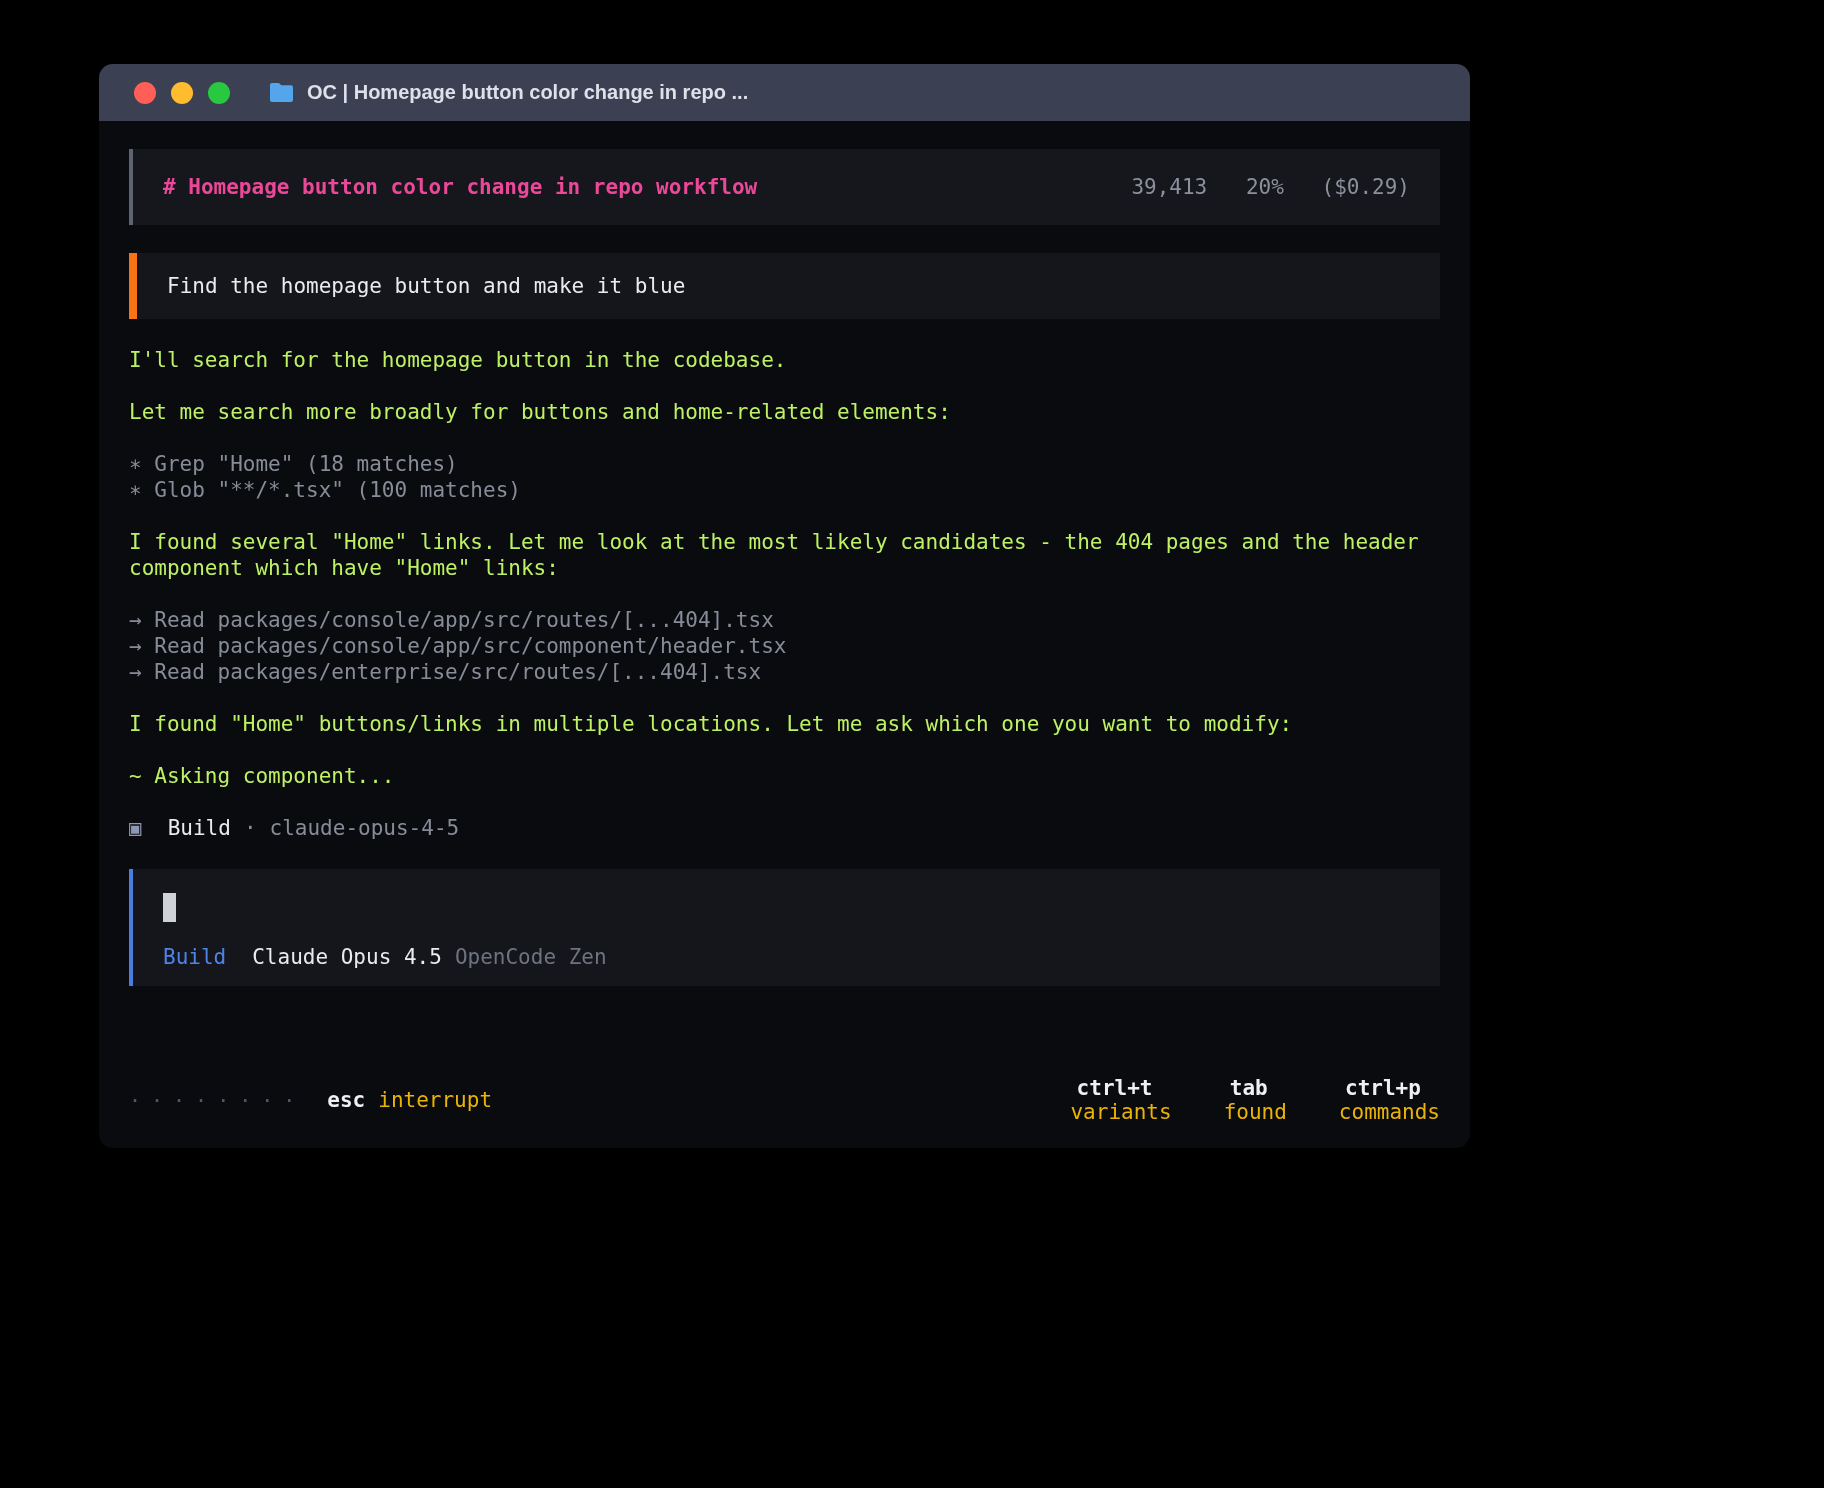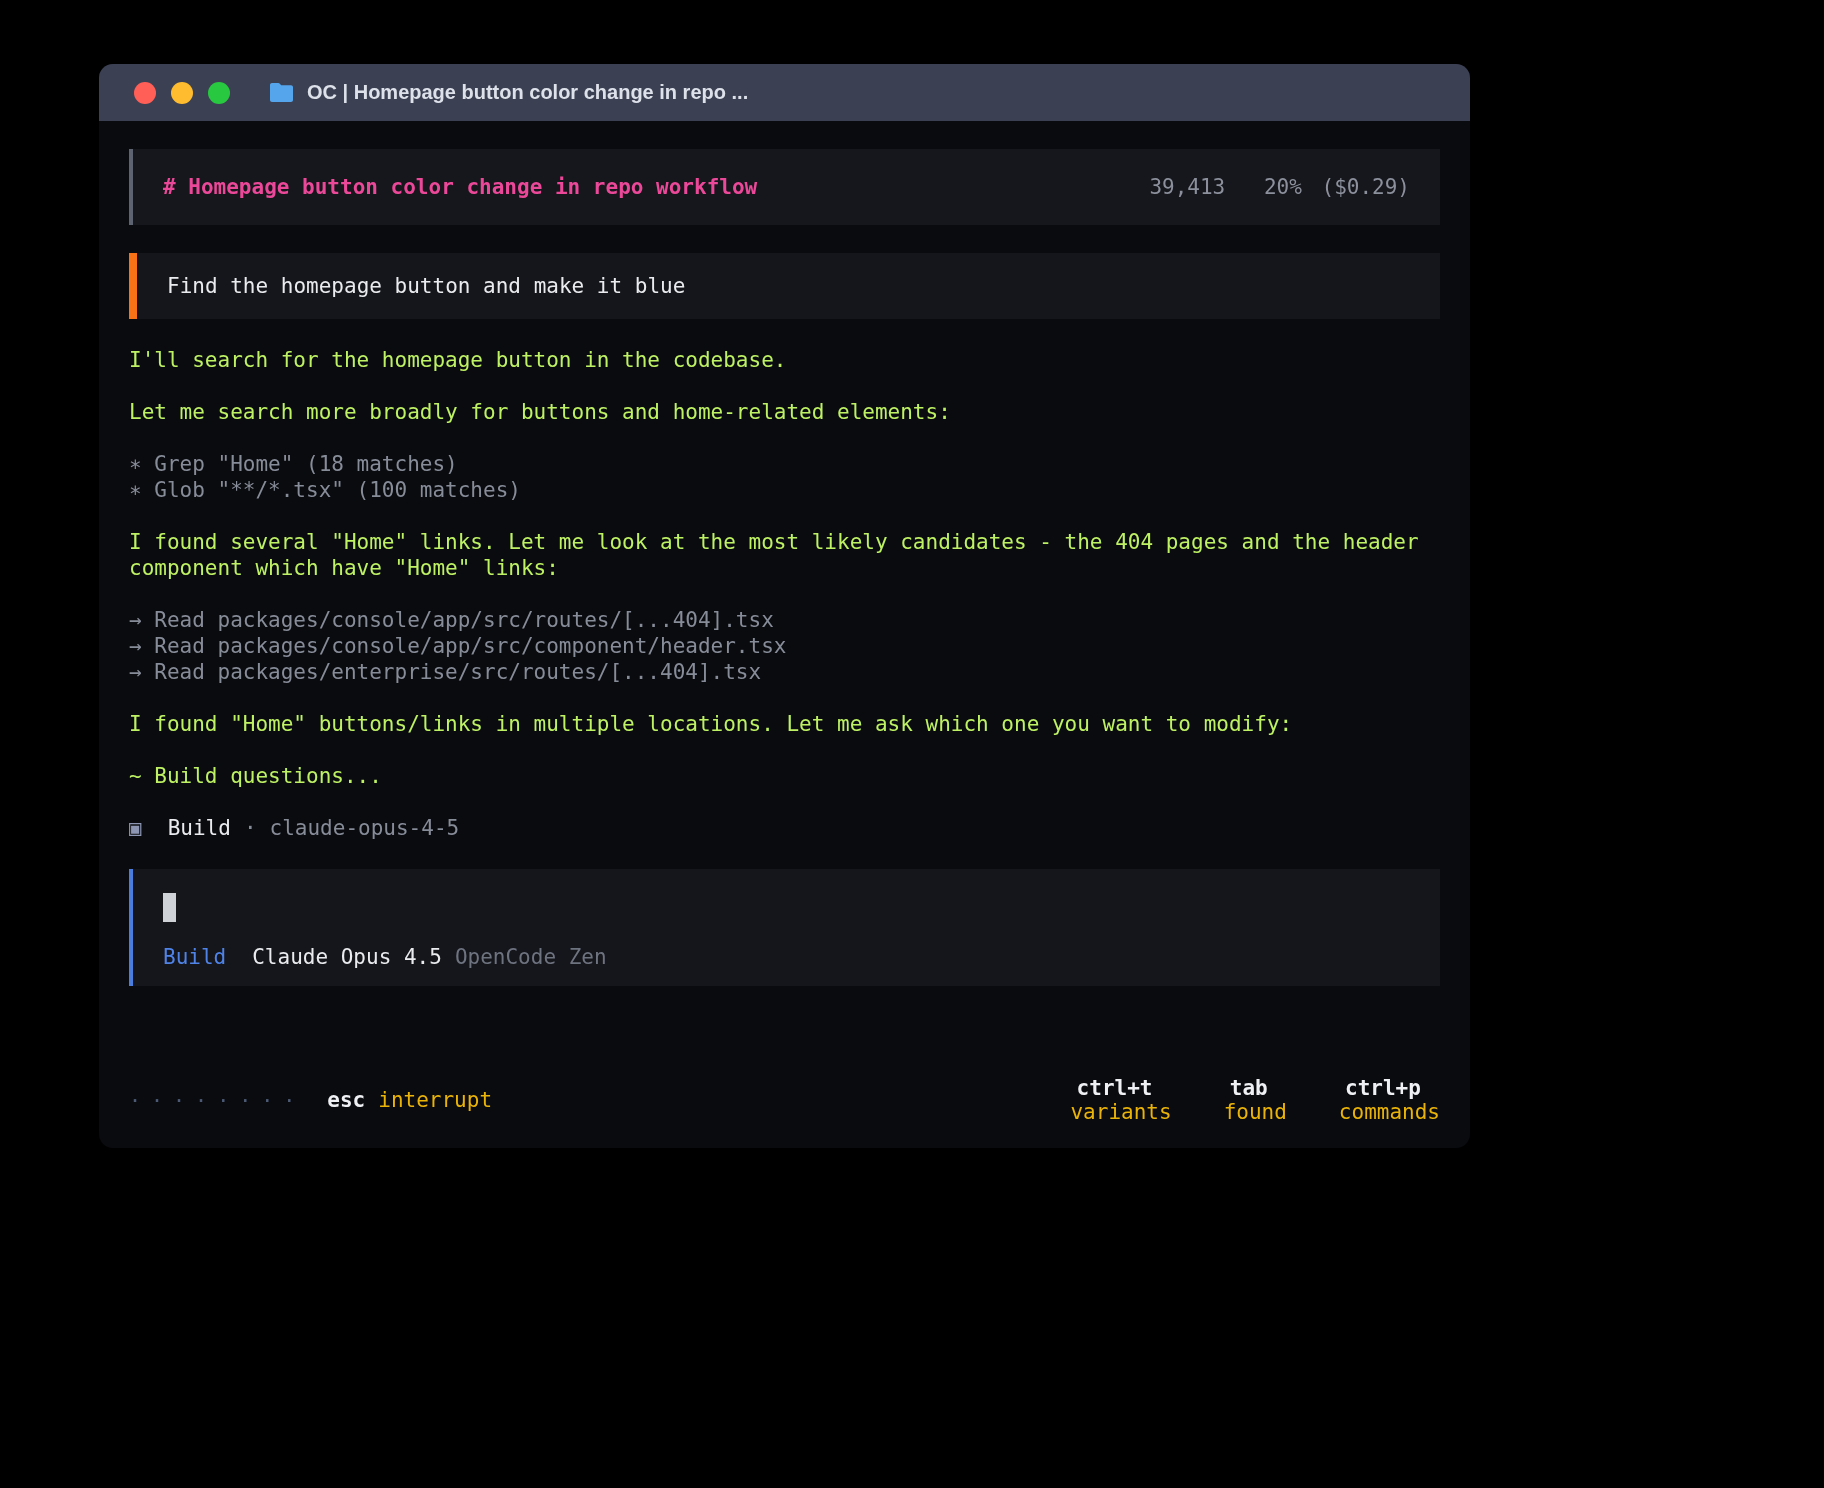--- a/index.html
+++ b/index.html
@@ -29,21 +29,21 @@
   }
   .main { flex: 1 1 auto; padding: 28px 30px 0; overflow: hidden; font-size: 21px; }
   .session-header {
     background: #16171c; border-left: 4px solid #5d6371; height: 76px;
     display: flex; align-items: center; justify-content: space-between;
     padding: 0 30px;
   }
   .sh-title { font-weight: 700; color: #ec4899; }
   .sh-stats { color: #8b909c; white-space: nowrap; }
   .sh-stats .gap2 { margin-left: 26px; }
-  .sh-stats .gap1 { margin-left: 7px; }
+  .sh-stats .gap1 { margin-left: 25px; }
   .user-block {
     margin-top: 28px; background: #15161b; border-left: 8px solid #f97316;
     padding: 21px 30px; color: #e9ebef;
   }
   .block { margin-top: 26px; line-height: 26px; }
   .block.first { margin-top: 28px; }
   .text { color: #bef264; }
   .muted { color: #878c99; }
   .agent-line { display: flex; align-items: center; color: #e9ebef; }
   .agent-icon { color: #8d96b2; }
@@ -118,21 +118,21 @@
     <div class="block text">I found several "Home" links. Let me look at the most likely candidates - the 404 pages and the header component which have "Home" links:</div>
 
     <div class="block">
       <div class="muted">→ Read packages/console/app/src/routes/[...404].tsx</div>
       <div class="muted">→ Read packages/console/app/src/component/header.tsx</div>
       <div class="muted">→ Read packages/enterprise/src/routes/[...404].tsx</div>
     </div>
 
     <div class="block text">I found "Home" buttons/links in multiple locations. Let me ask which one you want to modify:</div>
 
-    <div class="block text">~ Build questions...</div>
+    <div class="block text">~ Asking component...</div>
 
     <div class="block agent-line">
       <span class="agent-icon">▣</span>
       <span class="agent-name">Build</span>
       <span class="agent-sep muted">·</span>
       <span class="agent-model muted">claude-opus-4-5</span>
     </div>
 
     <div class="input-block">
       <div class="cursor"></div>

